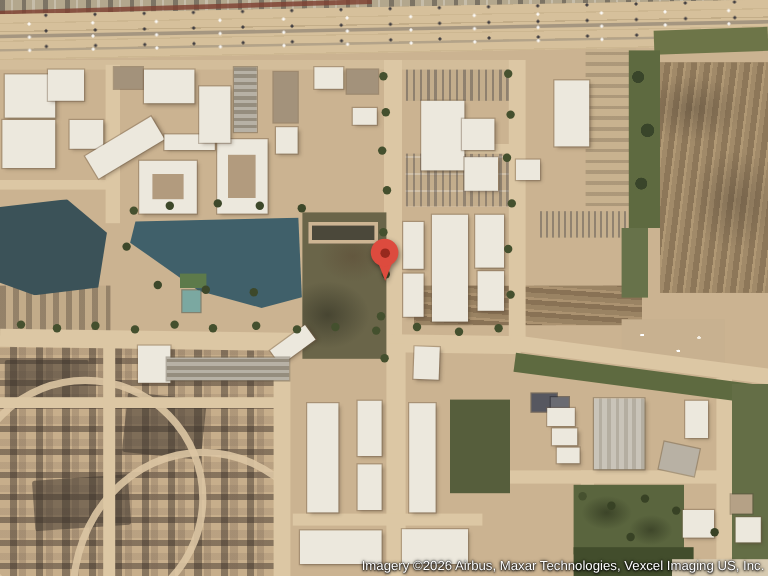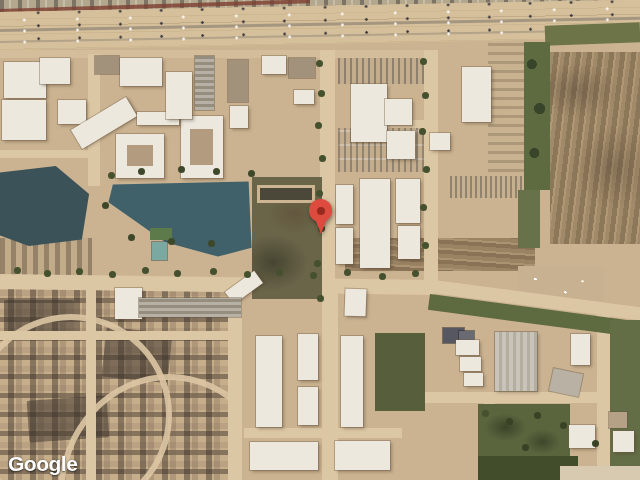--- a/index.html
+++ b/index.html
@@ -212,15 +212,15 @@
        box-shadow:30px -4px 0 #3d482a,70px -6px 0 #3d482a,105px -4px 0 #3d482a,140px -2px 0 #3d482a,-6px 30px 0 #3d482a,20px 62px 0 #3d482a,60px 66px 0 #3d482a,100px 68px 0 #3d482a;"></div>
   <div class="tr" style="left:482px;top:410px;
        box-shadow:24px 8px 0 #384225,52px 2px 0 #384225,78px 12px 0 #384225,110px 30px 0 #384225,40px 34px 0 #384225;"></div>
 
   <div class="pin">
     <div class="pin-tip"></div>
     <div class="pin-head"></div>
     <div class="pin-dot"></div>
   </div>
 
-  <div class="glogo">Google</div>
+  <div class="attr">Imagery ©2026 Airbus, Maxar Technologies, Vexcel Imaging US, Inc.</div>
 
 </div>
 
 </body></html>

